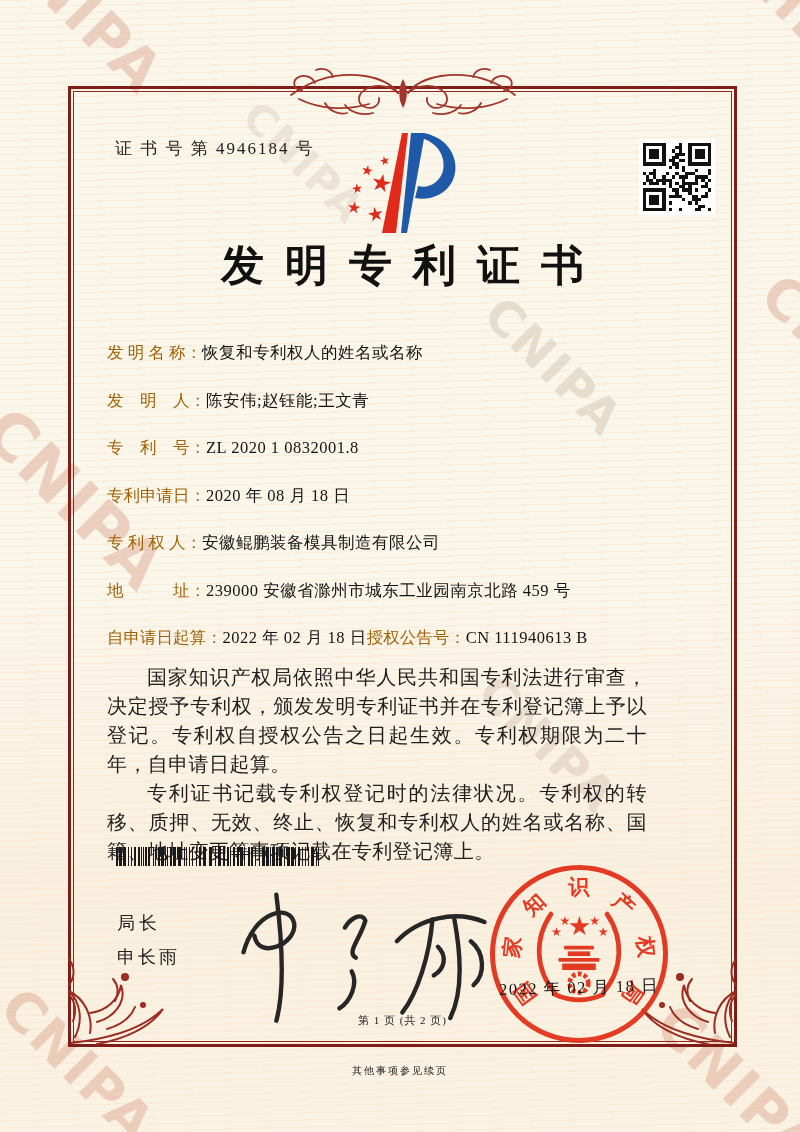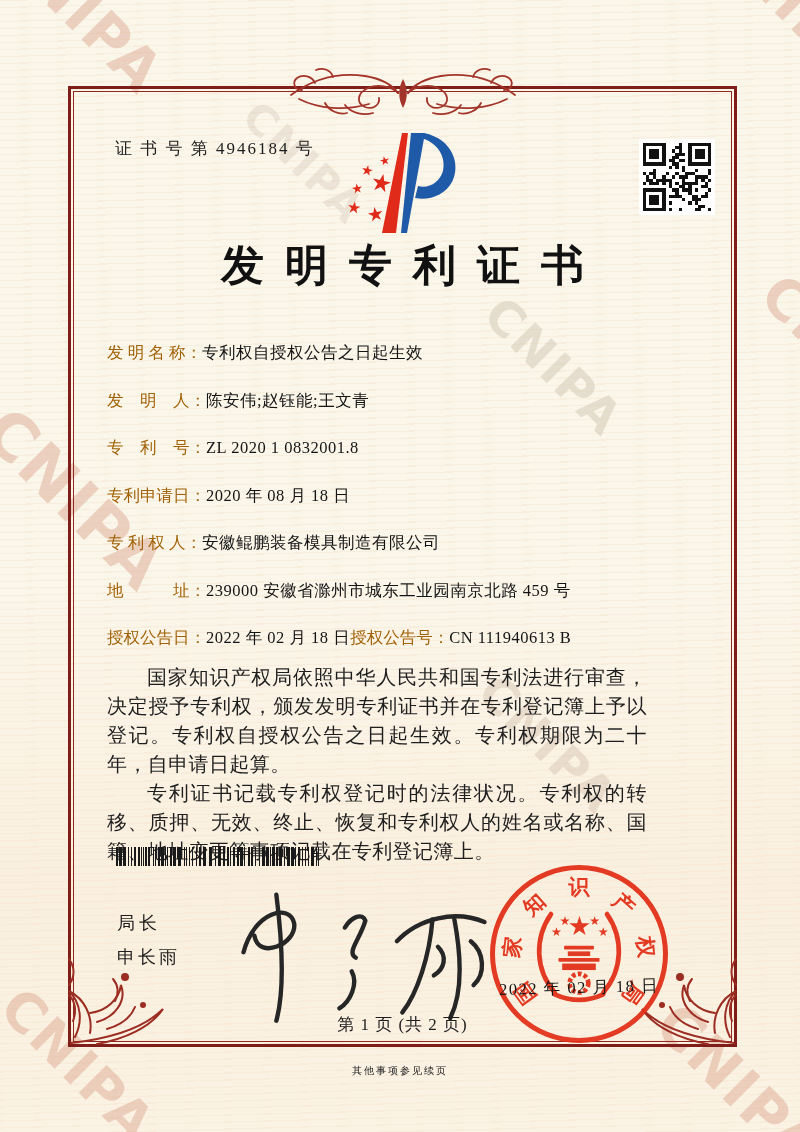--- a/index.html
+++ b/index.html
@@ -71,21 +71,21 @@
   .seal-emblem{position:absolute;left:50%;top:52%;transform:translate(-50%,-50%);width:112px;height:112px;}
   .seal-ring-char{
     position:absolute;left:50%;top:50%;font-size:21px;font-weight:bold;color:#e23018;
     font-family:"Liberation Serif",serif;
   }
   .seal-date{
     position:absolute;left:428px;top:888px;font-size:16.5px;color:#141414;z-index:6;
     letter-spacing:1.5px;transform:rotate(-1.5deg);
   }
   
-  .page-info{position:absolute;left:0;top:924px;width:100%;text-align:center;font-size:17px;letter-spacing:1px;z-index:4;}
+  .page-info{position:absolute;left:0;top:924px;width:100%;text-align:center;font-size:11px;letter-spacing:1px;z-index:4;}
   .footer-note{position:absolute;left:0;top:1064px;width:100%;text-align:center;font-size:10px;letter-spacing:2px;z-index:4;color:#222;}
 </style>
 </head>
 <body>
 
 <span class="wm wm-pink wm1">CNIPA</span>
 <span class="wm wm-pink wm2">CNIPA</span>
 <span class="wm wm-gray wm3">CNIPA</span>
 <span class="wm wm-gray wm4">CNIPA</span>
 <span class="wm wm-pink wm5">CNIPA</span>
@@ -272,39 +272,39 @@
       <text x="28" y="64" font-size="24" transform="rotate(12 38 54)">★</text>
       <text x="4" y="86" font-size="16" transform="rotate(8 10 80)">★</text>
       <text x="24" y="94" font-size="19" transform="rotate(-10 31 87)">★</text>
     </g>
   </svg>
 
   <div class="title">发明专利证书</div>
 
   <div class="fields">
     <div class="field-row">
-      <span class="field-label">发 明 名 称：</span><span class="field-value">专利权自授权公告之日起生效</span>
+      <span class="field-label">发 明 名 称：</span><span class="field-value">恢复和专利权人的姓名或名称</span>
     </div>
     <div class="field-row">
       <span class="field-label">发　明　人：</span><span class="field-value">陈安伟;赵钰能;王文青</span>
     </div>
     <div class="field-row">
       <span class="field-label">专　利　号：</span><span class="field-value">ZL 2020 1 0832001.8</span>
     </div>
     <div class="field-row">
       <span class="field-label">专利申请日：</span><span class="field-value">2020 年 08 月 18 日</span>
     </div>
     <div class="field-row">
       <span class="field-label">专 利 权 人：</span><span class="field-value">安徽鲲鹏装备模具制造有限公司</span>
     </div>
     <div class="field-row">
       <span class="field-label">地　　　址：</span><span class="field-value">239000 安徽省滁州市城东工业园南京北路 459 号</span>
     </div>
     <div class="field-row">
-      <span class="field-label">授权公告日：</span><span class="field-value">2022 年 02 月 18 日</span><span class="field-label pair2">授权公告号：</span><span class="field-value">CN 111940613 B</span>
+      <span class="field-label">自申请日起算：</span><span class="field-value">2022 年 02 月 18 日</span><span class="field-label pair2">授权公告号：</span><span class="field-value">CN 111940613 B</span>
     </div>
   </div>
 
   <div class="paras">
     <p>国家知识产权局依照中华人民共和国专利法进行审查，决定授予专利权，颁发发明专利证书并在专利登记簿上予以登记。专利权自授权公告之日起生效。专利权期限为二十年，自申请日起算。</p>
     <p>专利证书记载专利权登记时的法律状况。专利权的转移、质押、无效、终止、恢复和专利权人的姓名或名称、国籍、地址变更等事项记载在专利登记簿上。</p>
   </div>
 
   <div class="barcode">
     <svg id="barcode-svg" viewBox="0 0 206 19" preserveAspectRatio="none" shape-rendering="crispEdges">

